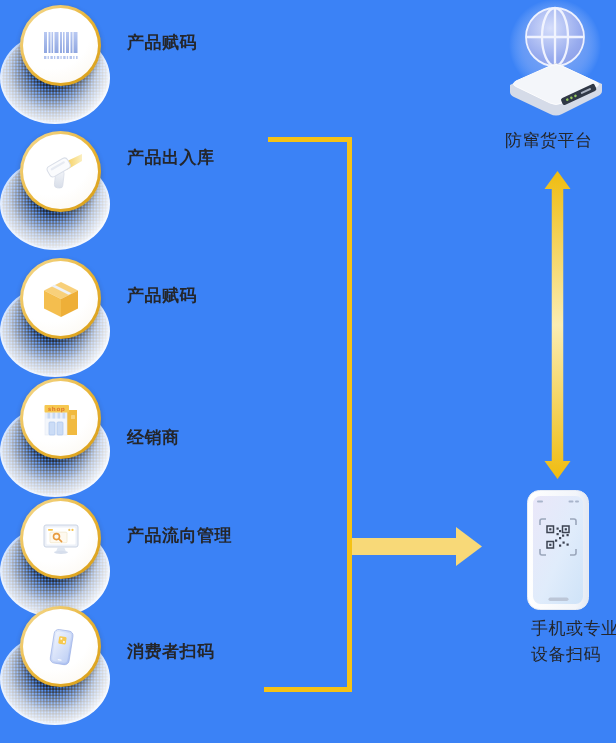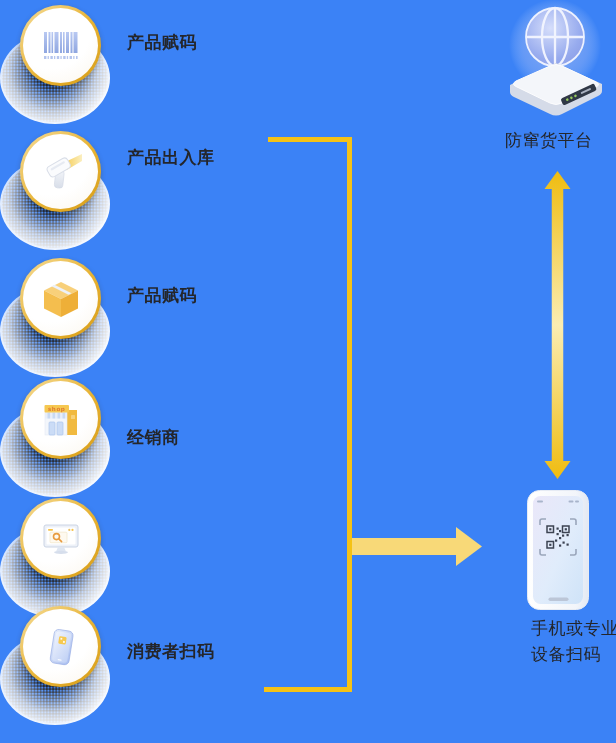--- a/index.html
+++ b/index.html
@@ -146,20 +146,21 @@
       <rect x="10" y="13" width="5" height="1.7" rx=".8" fill="#f5c24b"></rect>
       <circle cx="34.5" cy="13.9" r="1.1" fill="#f5c24b"></circle>
       <circle cx="31.3" cy="13.9" r="1.1" fill="#eabf62"></circle>
       <rect x="12" y="16.2" width="17" height="10.5" rx="1" fill="#fef9ef" stroke="#f3e8cd" stroke-width=".8"></rect>
       <circle cx="18.5" cy="20.6" r="3" fill="none" stroke="#e89b3f" stroke-width="1.6"></circle>
       <line x1="20.8" y1="22.9" x2="23.6" y2="25.6" stroke="#e89b3f" stroke-width="1.6" stroke-linecap="round"></line>
       <polygon points="20,31 26,31 28,35.5 18,35.5" fill="#dfe6f1"></polygon>
       <ellipse cx="23" cy="36.3" rx="7" ry="1.6" fill="#d6deec"></ellipse>
     </svg>
   </div>
+  <div class="step-label" style="top:522px;">产品流向管理</div>
 
   <div class="shadow-blob" style="left:2px;top:635px;"></div>
   <div class="circle" style="left:20px;top:606px;">
     <svg width="46" height="46" viewBox="0 0 46 46">
       <defs>
         <linearGradient id="psb" x1="0" y1="0" x2="1" y2="1">
           <stop offset="0" stop-color="#e6edfb"></stop>
             <stop offset="1" stop-color="#a9bef0"></stop>
         </linearGradient>
         <linearGradient id="pss" x1="0" y1="0" x2="1" y2="1">

